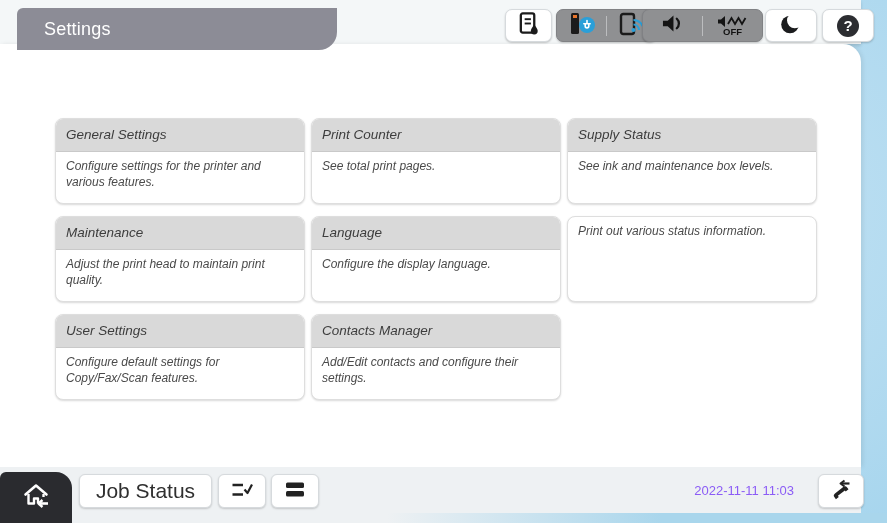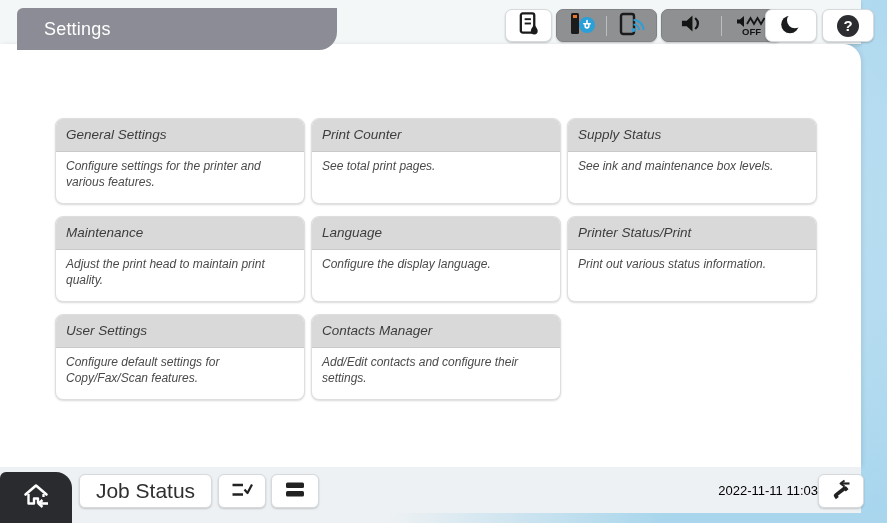--- a/index.html
+++ b/index.html
@@ -71,22 +71,22 @@
     background:#2a2b2f;border-radius:6px 16px 0 0;
     display:flex;align-items:center;justify-content:center;
   }
   .fbtn{
     position:absolute;top:474px;height:34px;z-index:3;border-radius:6px;
     background:#ffffff;border:1px solid #d6dadd;box-shadow:0 1px 2px rgba(0,0,0,.18);
     display:flex;align-items:center;justify-content:center;box-sizing:border-box;
   }
   .job-status{font-size:21px;color:#2f2f2f;}
   .clock{
-    position:absolute;left:648px;top:474px;width:170px;height:34px;z-index:3;
-    line-height:34px;text-align:right;font-size:13px;color:#000000;
+    position:absolute;left:624px;top:474px;width:170px;height:34px;z-index:3;
+    line-height:34px;text-align:right;font-size:13px;color:#8b5cf6;
   }
 </style>
 </head>
 <body>
 
 <div class="topband"></div>
 <div class="panel"></div>
 <div class="footband"></div>
 
 <div class="settings-tab">Settings</div>
@@ -119,21 +119,21 @@
       <svg width="30" height="26" viewBox="0 0 30 26">
         <rect x="4" y="3" width="13" height="20" rx="2.2" fill="none" stroke="#1b1b1b" stroke-width="2.4"></rect>
         <circle cx="16.5" cy="19" r="2.1" fill="#2b9fd8"></circle>
         <path d="M16.5 13.5 a5.5 5.5 0 0 1 5.5 5.5" stroke="#2b9fd8" stroke-width="2" fill="none"></path>
         <path d="M16.5 9 a10 10 0 0 1 10 10" stroke="#2b9fd8" stroke-width="2" fill="none"></path>
       </svg>
     </span>
   </div>
 </div>
 
-<div class="tbtn btn-gray" style="left:661px;width:121px;justify-content:flex-end;">
+<div class="tbtn btn-gray" style="left:642px;width:121px;justify-content:flex-end;">
   <div class="grp-cell">
     <span>
       <svg width="25" height="21" viewBox="0 0 26 22">
         <path d="M3 8 h5 l6 -5.5 v17 l-6 -5.5 H3 Z" fill="#141414"></path>
         <path d="M17.5 6 a6.8 6.8 0 0 1 0 10" stroke="#141414" stroke-width="2.4" fill="none" stroke-linecap="round"></path>
       </svg>
     </span>
   </div>
   <div class="grp-sep"></div>
   <div class="grp-cell">
@@ -175,21 +175,20 @@
   </div>
   <div class="tile">
     <div class="tile-head">Maintenance</div>
     <div class="tile-body">Adjust the print head to maintain print quality.</div>
   </div>
   <div class="tile">
     <div class="tile-head">Language</div>
     <div class="tile-body">Configure the display language.</div>
   </div>
   <div class="tile">
-    <div class="tile-head">Printer Status/Print</div>
     <div class="tile-body">Print out various status information.</div>
   </div>
   <div class="tile">
     <div class="tile-head">User Settings</div>
     <div class="tile-body">Configure default settings for Copy/Fax/Scan features.</div>
   </div>
   <div class="tile">
     <div class="tile-head">Contacts Manager</div>
     <div class="tile-body">Add/Edit contacts and configure their settings.</div>
   </div>

